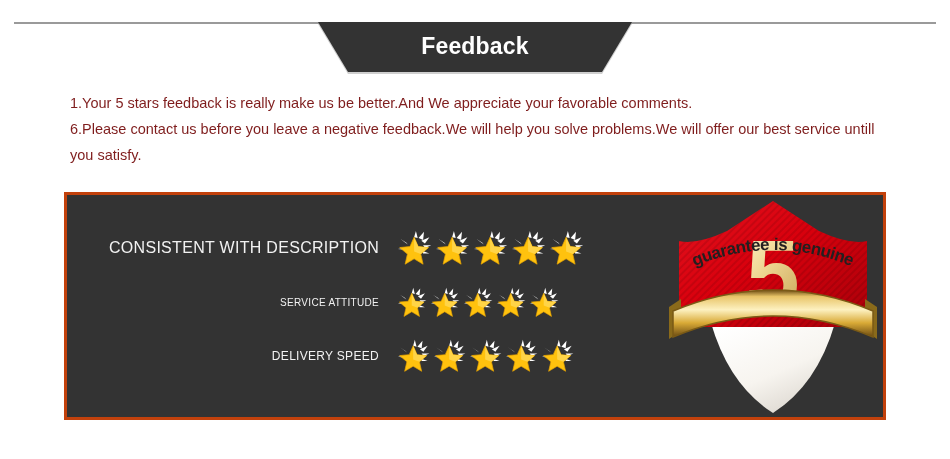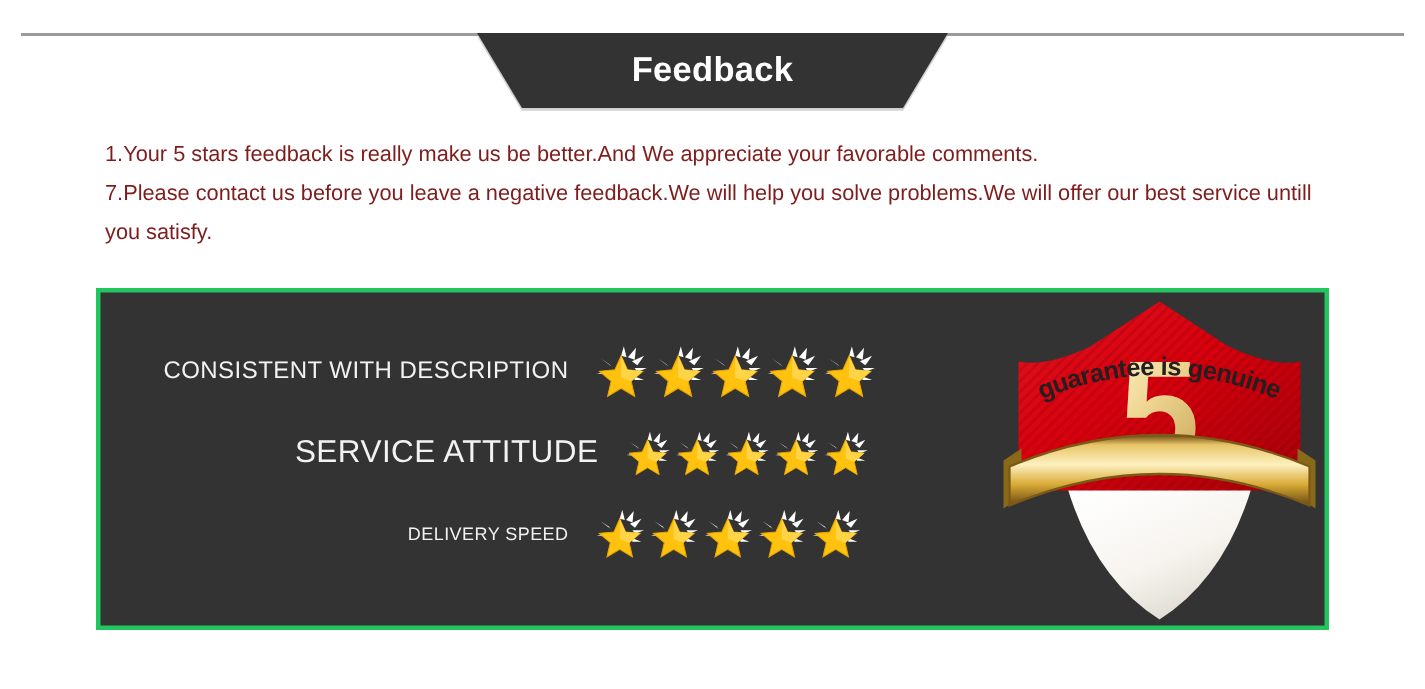--- a/index.html
+++ b/index.html
@@ -46,21 +46,21 @@
     position:absolute; left:70px; top:90px; width:830px;
     color:#7f1d1d; font-size:14.5px; line-height:26px;
   }
   .notes p { white-space:normal; }
 
   
   .panel {
     position:absolute; left:64px; top:192px;
     width:822px; height:228px;
     background:#333333;
-    border:3px solid #22c55e;
+    border:3px solid #c2410c;
   }
   .panel-inner {
     position:relative; width:100%; height:100%;
     display:flex; align-items:center;
   }
 
   
   .ratings {
     position:absolute; left:0; top:26px;
     width:580px;
@@ -69,21 +69,21 @@
     display:flex; align-items:center;
     height:54px;
   }
   .rating-label {
     width:330px; text-align:right;
     color:#f2f2f2; font-size:16px;
     letter-spacing:0.3px;
     padding-right:18px;
     white-space:nowrap;
   }
-  .rating-row.r2 .rating-label { font-size:21px;margin-left:20px; }
+  .rating-row.r2 .rating-label { font-size:10px; }
   .rating-row.r3 .rating-label { font-size:12px; }
   .stars { display:flex; align-items:center; gap:2px; }
   .star-ico { display:block; }
   .r1 .star-ico { width:36px; height:36px; }
   .r2 .star-ico { width:31px; height:31px; }
   .r3 .star-ico { width:34px; height:34px; }
 
   
   .badge {
     position:absolute; left:600px; top:0px;
@@ -100,21 +100,21 @@
     <div class="rule-left"></div>
     <div class="rule-right"></div>
     <div class="banner-shadow"></div>
     <div class="banner">
       <span class="banner-title">Feedback</span>
     </div>
   </div>
 
   <div class="notes">
     <p>1.Your 5 stars feedback is really make us be better.And We appreciate your favorable comments.</p>
-    <p>7.Please contact us before you leave a negative feedback.We will help you solve problems.We will offer our best service untill you satisfy.</p>
+    <p>6.Please contact us before you leave a negative feedback.We will help you solve problems.We will offer our best service untill you satisfy.</p>
   </div>
 
   <div class="panel">
     <div class="panel-inner">
 
       <div class="ratings">
 
         <div class="rating-row r1">
           <div class="rating-label">CONSISTENT WITH DESCRIPTION</div>
           <div class="stars">

